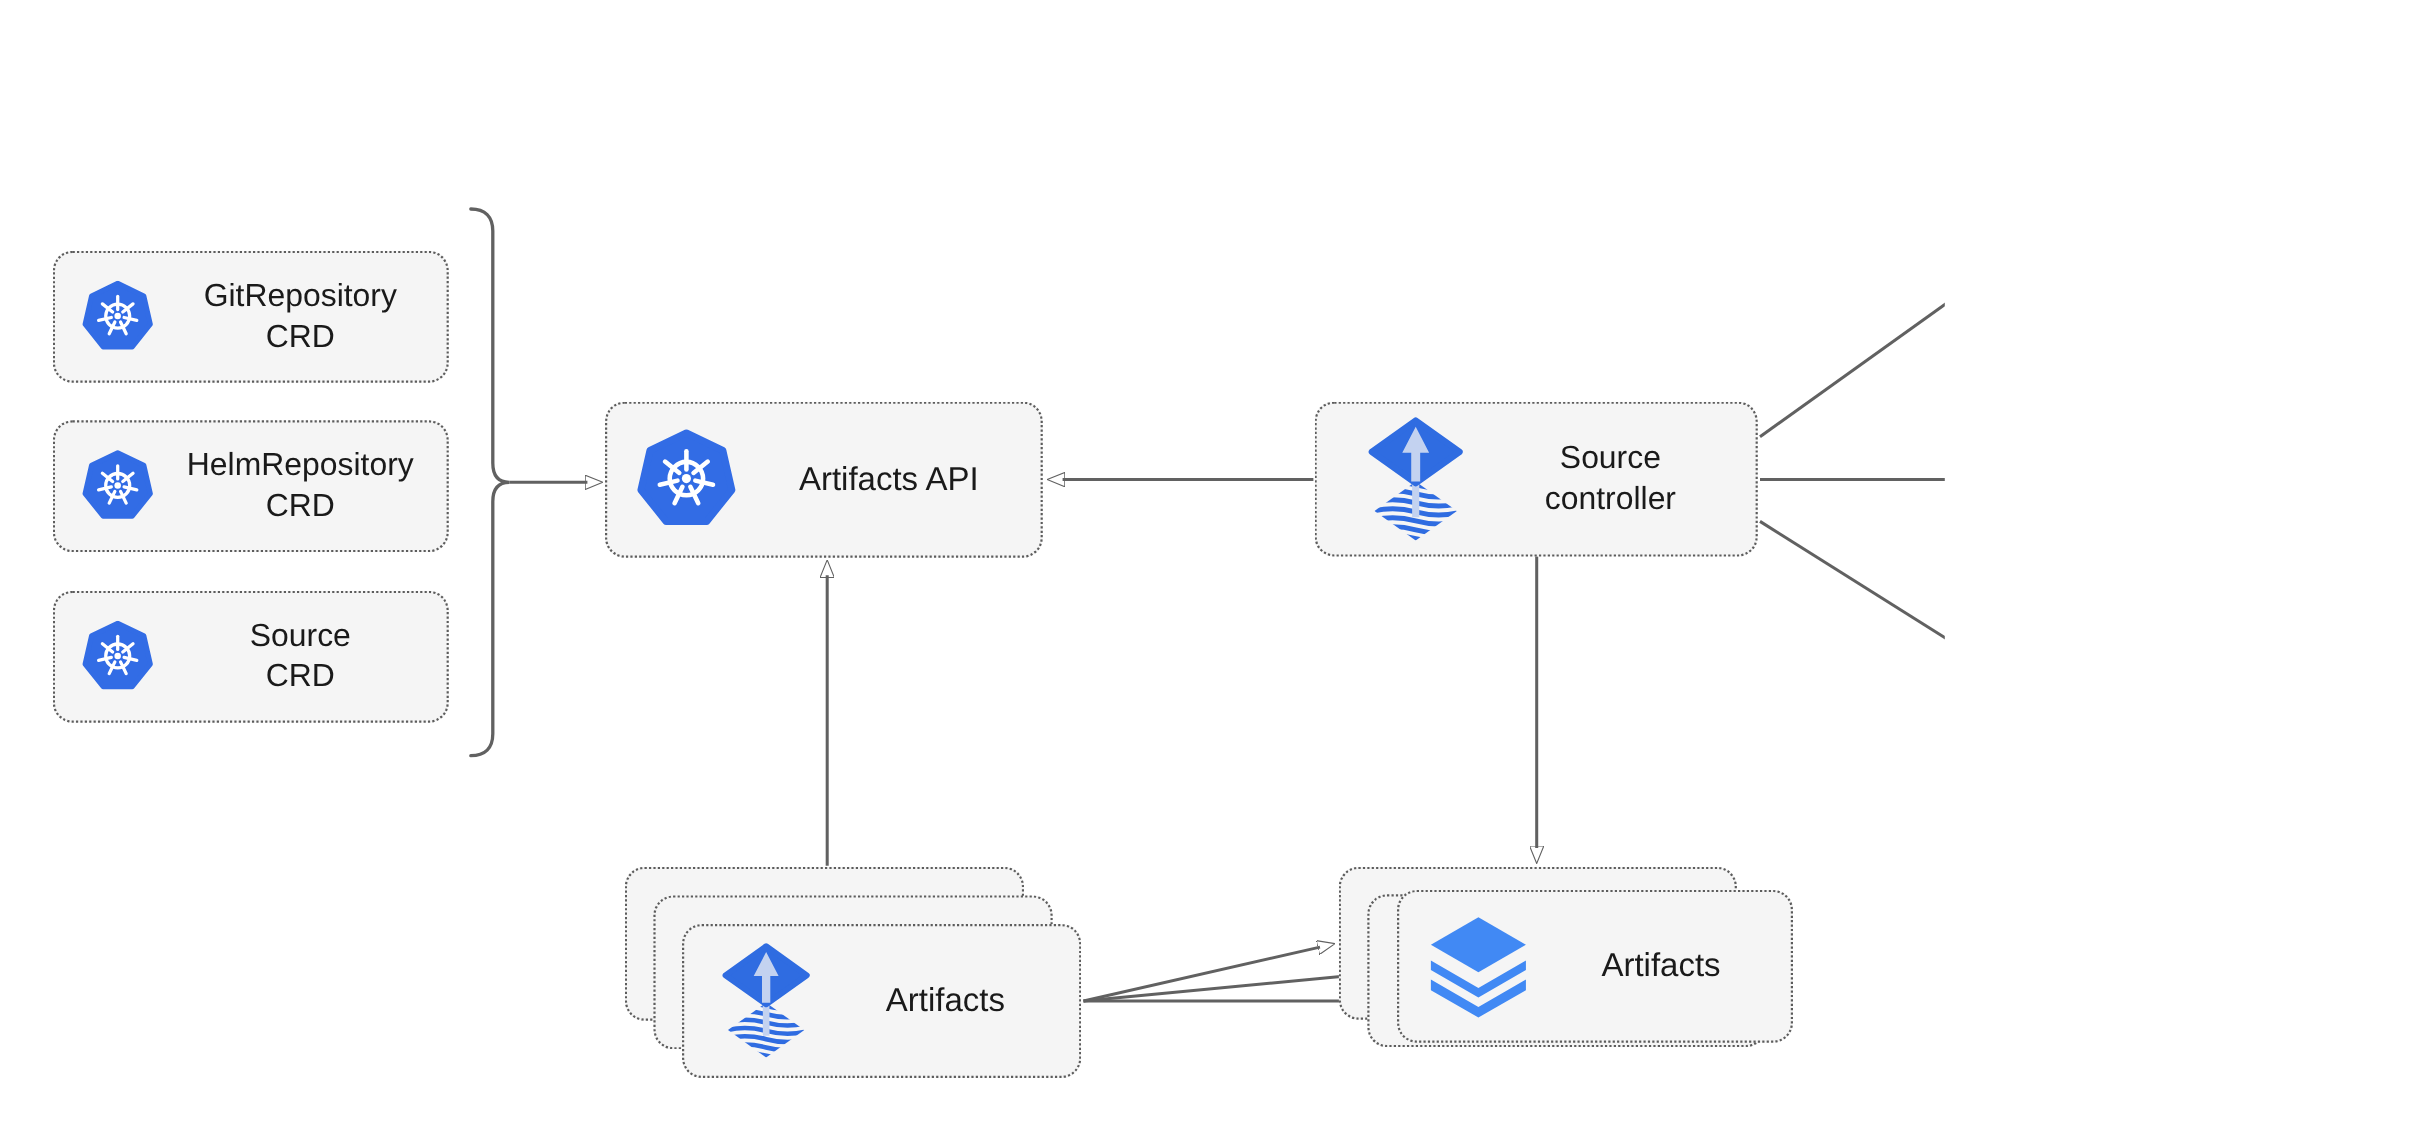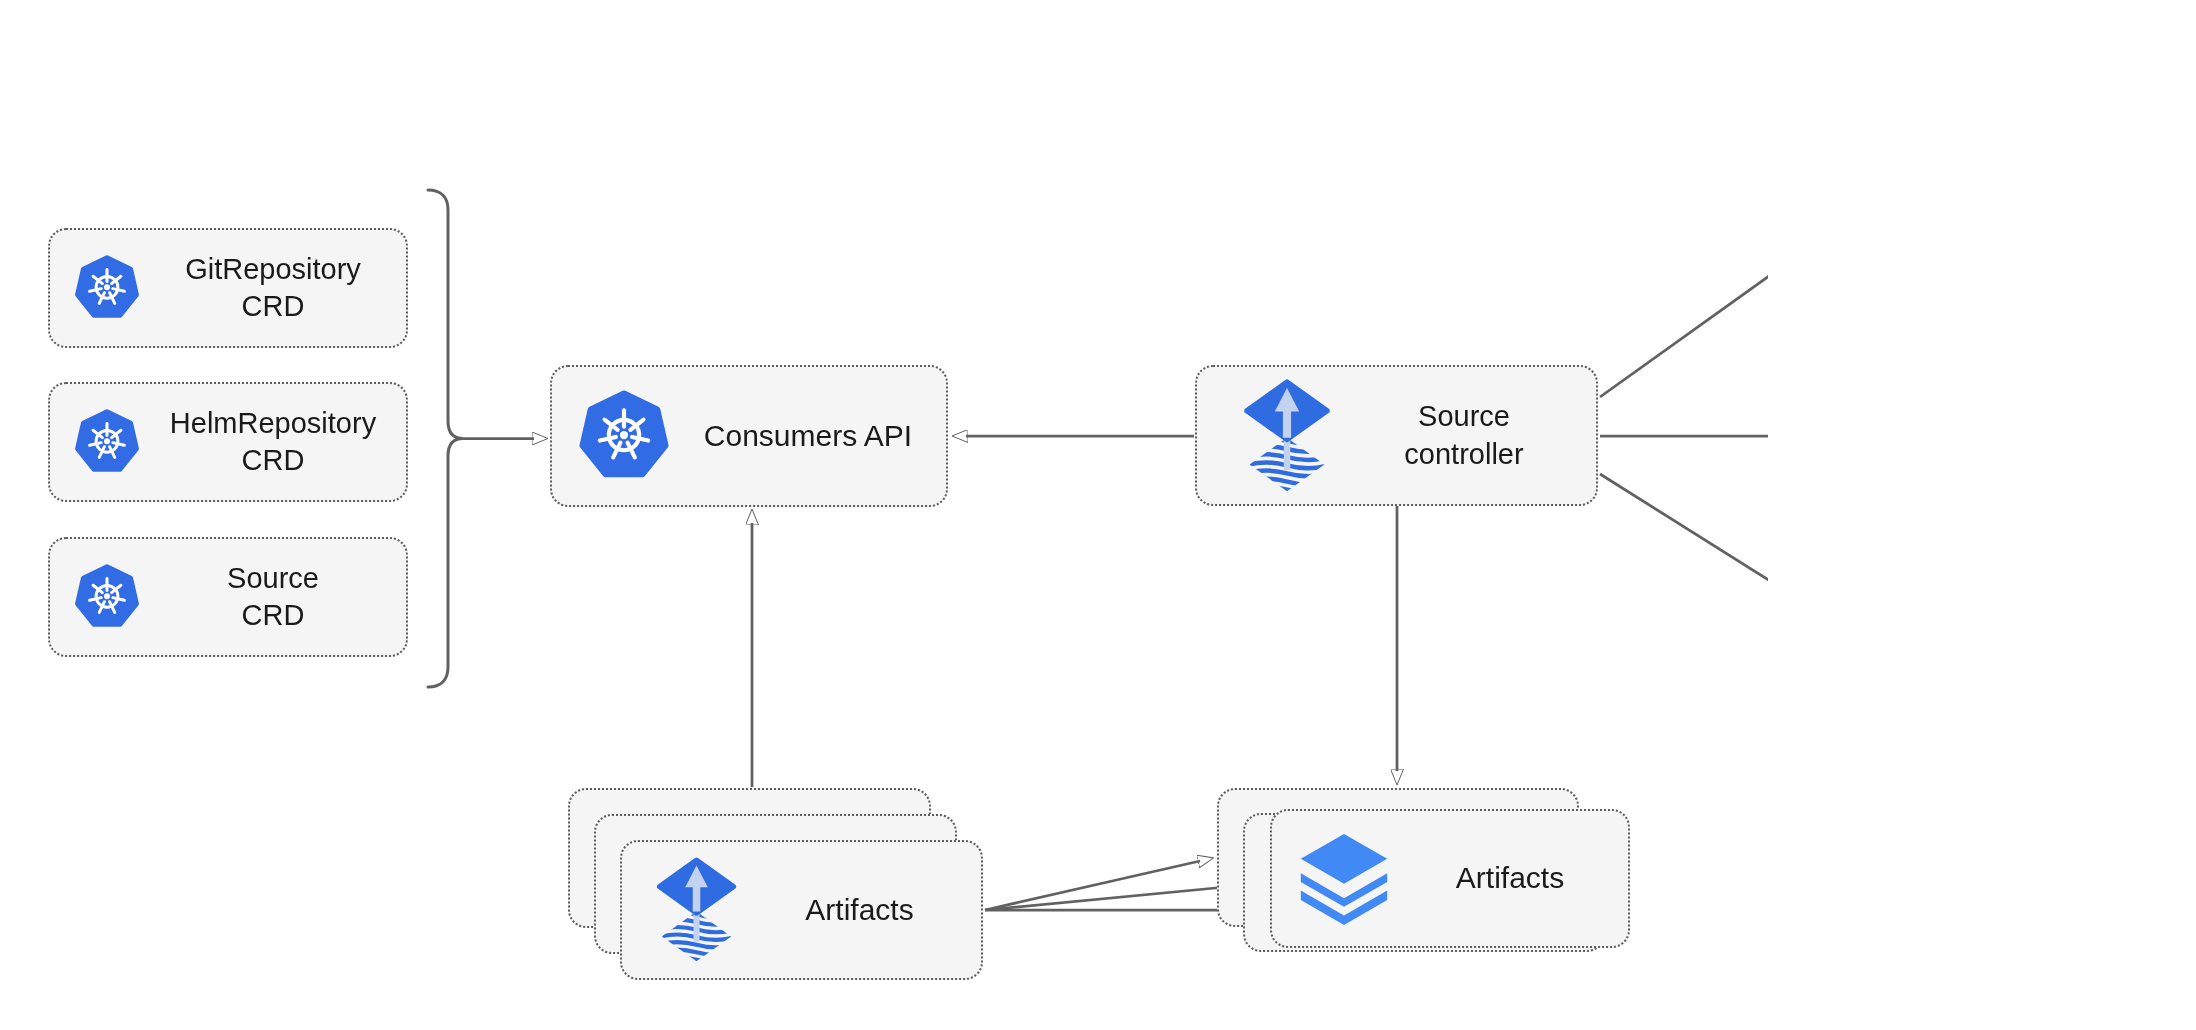--- a/index.html
+++ b/index.html
@@ -191,21 +191,21 @@
     <div class="label">
       <span class="ln">Source</span>
       <span class="ln">CRD</span>
     </div>
   </div>
 
   <div class="node single" style="left:550px;top:365px;width:398px;height:142px;">
     <svg class="icon" style="margin-left:26px;" width="92" height="92">
         <use href="#icon-k8s"></use>
       </svg>
-    <div class="label">Consumers API</div>
+    <div class="label">Artifacts API</div>
   </div>
 
   <div class="node" style="left:1195px;top:365px;width:403px;height:141px;">
     <svg class="icon" style="margin-left:45px;" width="90" height="114">
         <use href="#icon-flux"></use>
       </svg>
     <div class="label">
       <span class="ln">Source</span>
       <span class="ln">controller</span>
     </div>

